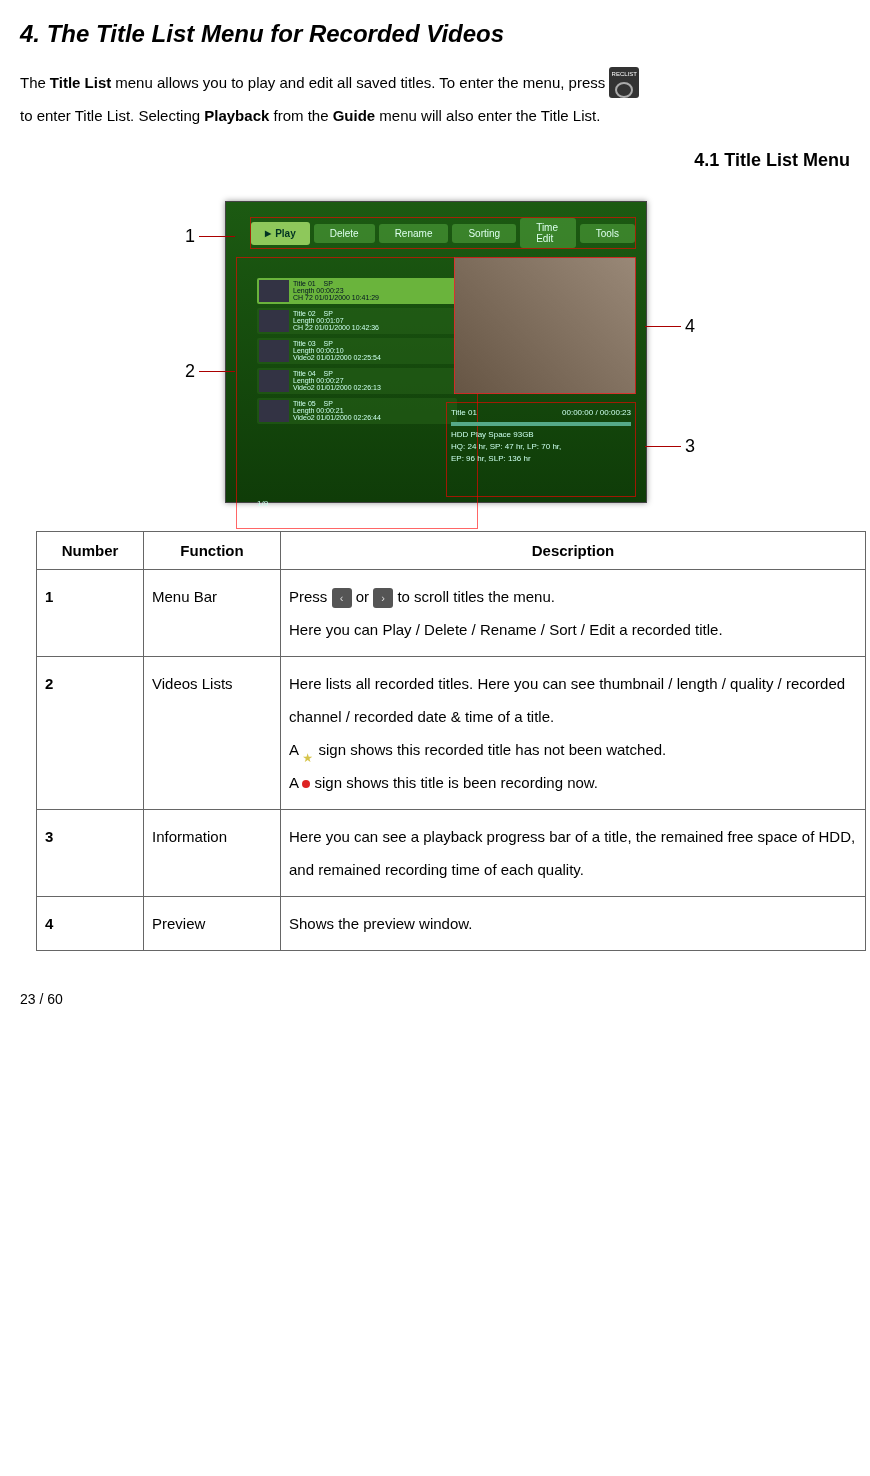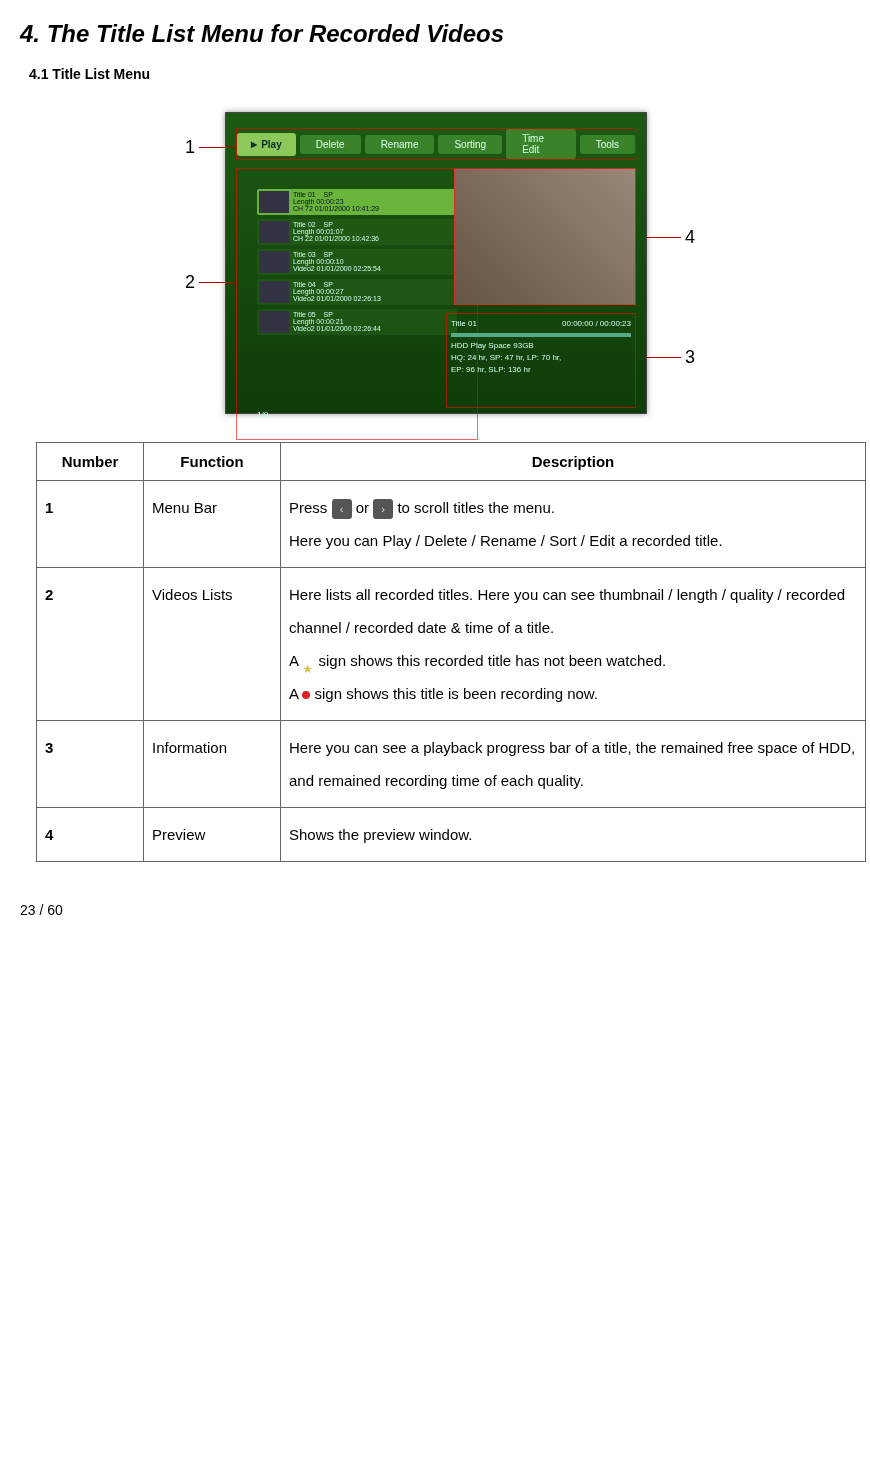--- a/index.html
+++ b/index.html
@@ -11,23 +11,24 @@
     color: #000;
     font-size: 15px;
   }
   h2 {
     font-size: 24px;
     margin: 0 0 18px 0;
     font-weight: bold;
     font-style: italic;
   }
   h3 {
-    font-size: 14px;
-    margin: 18px 0 14px 9px;
+    font-size: 18px;
+    margin: 18px 0 14px 0;
     font-weight: bold;
+    text-align: right;
   }
   .intro { line-height: 2.2; }
   .intro-line1 { display: flex; align-items: center; flex-wrap: wrap; gap: 4px; }
   .reclist-icon {
     display: inline-flex; flex-direction: column; align-items: center;
     width: 30px; height: 30px; background: #333; border-radius: 3px;
     color: #fff; font-size: 6px; justify-content: flex-start; padding-top: 1px;
   }
   .reclist-icon .circle {
     width: 14px; height: 14px; border: 2px solid #aaa; border-radius: 50%; margin-top: 1px;
@@ -37,21 +38,21 @@
   }
   .figure {
     position: relative; width: 580px; height: 300px;
   }
   .screen {
     position: absolute; left: 80px; top: 0; width: 420px; height: 300px;
     background: linear-gradient(#1c5a12, #0f3c08);
     border: 1px solid #444; box-shadow: 0 0 6px rgba(0,0,0,0.4);
   }
   .menubar {
-    position: absolute; left: 10px; top: 15px; right: 10px; height: 30px;
+    position: absolute; left: 24px; top: 15px; right: 10px; height: 30px;
     display: flex; gap: 4px; align-items: center; font-size: 10px; color: #dfe;
     border: 1px solid rgba(255,0,0,0.6);
   }
   .menubar .tab {
     padding: 4px 16px; background: rgba(80,160,60,0.6); border-radius: 3px;
   }
   .menubar .tab.active {
     background: #8ec85b; color: #032; font-weight: bold; padding: 6px 14px;
     display: flex; align-items: center; gap: 4px;
   }
@@ -122,20 +123,36 @@
   .page-num {
     text-align: left; font-size: 14px; margin-top: 40px;
   }
 </style>
 </head>
 <body>
 
 <h2>4. The Title List Menu for Recorded Videos</h2>
 
 <div class="intro">
+  <div class="intro-line1">
+    <span>The </span>
+    <b>Title List</b>
+    <span> menu allows you to play and edit all saved titles. To enter the menu, press </span>
+    <span class="reclist-icon">
+      <span>RECLIST</span>
+      <span class="circle"></span>
+    </span>
+  </div>
+  <div>
+    <span>to enter Title List. Selecting </span>
+    <b>Playback</b>
+    <span> from the </span>
+    <b>Guide</b>
+    <span> menu will also enter the Title List.</span>
+  </div>
 </div>
 
 <h3>4.1 Title List Menu</h3>
 
 <div class="figure-wrap">
   <div class="figure">
     <div class="screen">
       <div class="menubar">
         <span class="tab active">Play</span>
         <span class="tab">Delete</span>

